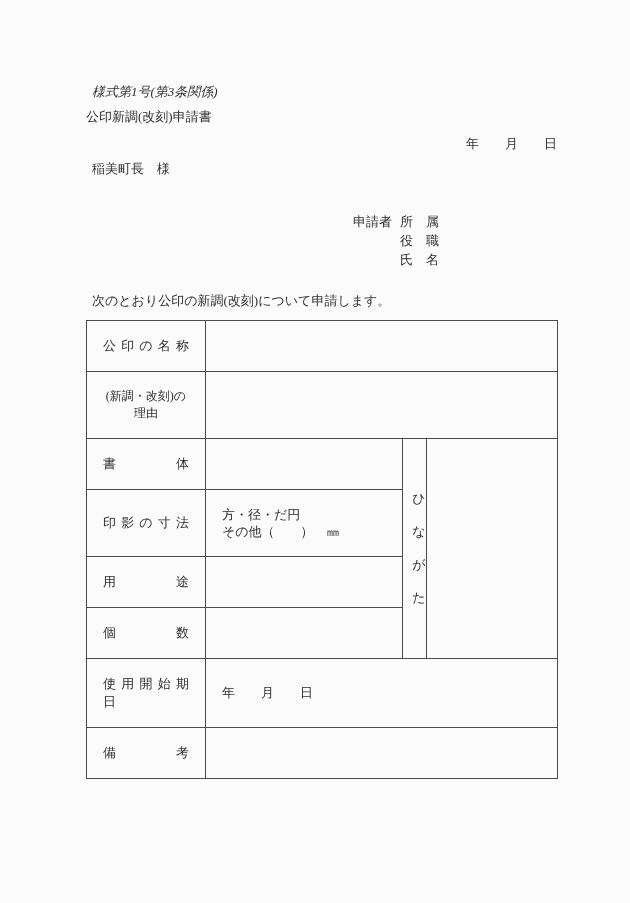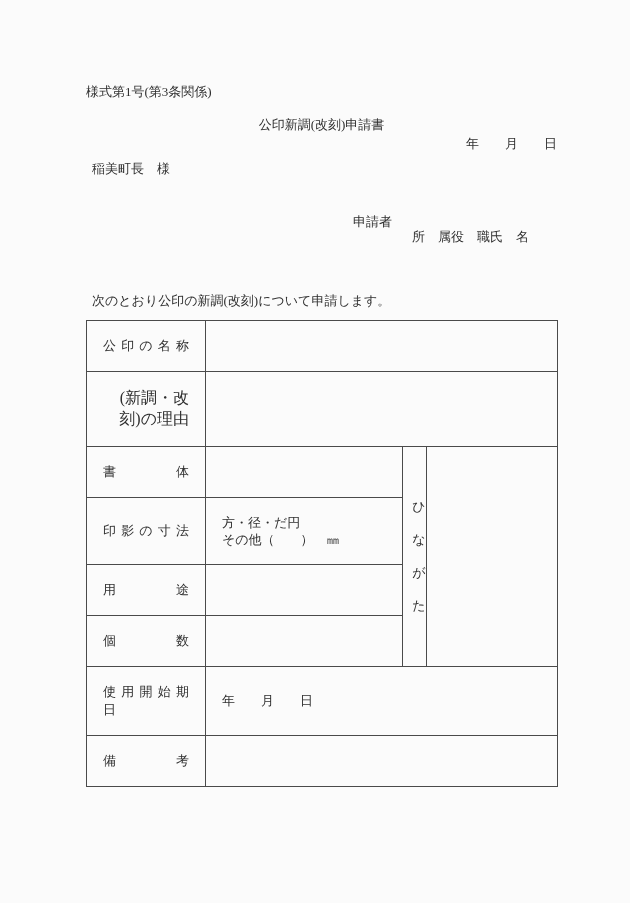--- a/index.html
+++ b/index.html
@@ -8,51 +8,51 @@
     width: 630px;
     height: 903px;
     background: #fbfbfb;
     color: #2f2f2f;
     font-family: "Liberation Serif", "DejaVu Serif", serif;
     font-size: 13px;
     overflow: hidden;
   }
   .form-number {
     position: absolute;
-    left: 86px;
+    left: 92px;
     top: 83px;
+    font-style: italic;
   }
   .doc-title {
     position: absolute;
     left: 86px;
-    top: 116px;
+    top: 108px;
     width: 471px;
-    text-align: center;
   }
   .date-line {
     position: absolute;
     left: 86px;
     top: 135px;
     width: 471px;
     text-align: right;
   }
   .addressee {
     position: absolute;
     left: 92px;
     top: 160px;
   }
   .applicant {
     position: absolute;
     left: 353px;
     top: 212px;
     display: flex;
-    gap: 20px;
+    gap: 8px;
     line-height: 19px;
   }
-  .applicant-fields { display: flex; flex-direction: row; margin-top: 15px; }
+  .applicant-fields { display: flex; flex-direction: column; }
   .statement {
     position: absolute;
     left: 92px;
     top: 292px;
   }
   table.app-table {
     position: absolute;
     left: 86px;
     top: 320px;
     width: 471px;
@@ -64,23 +64,23 @@
     border: 1px solid #4a4a4a;
     vertical-align: middle;
     padding: 16px;
   }
   .lab {
     text-align: justify;
     text-align-last: justify;
     padding: 0 9px;
   }
   .lab-compact {
-    font-size: 16px;
+    font-size: 12px;
     padding: 0 6px;
-    text-align: right;
+    text-align: center;
     text-align-last: auto;
   }
   .val { padding-left: 7px; }
   .val-2line { padding-left: 7px; line-height: 17px; }
   .val-date { padding-left: 20px; }
   .vert-cell { text-align: center; }
   .vert-inner {
     display: flex;
     flex-direction: column;
     align-items: center;

